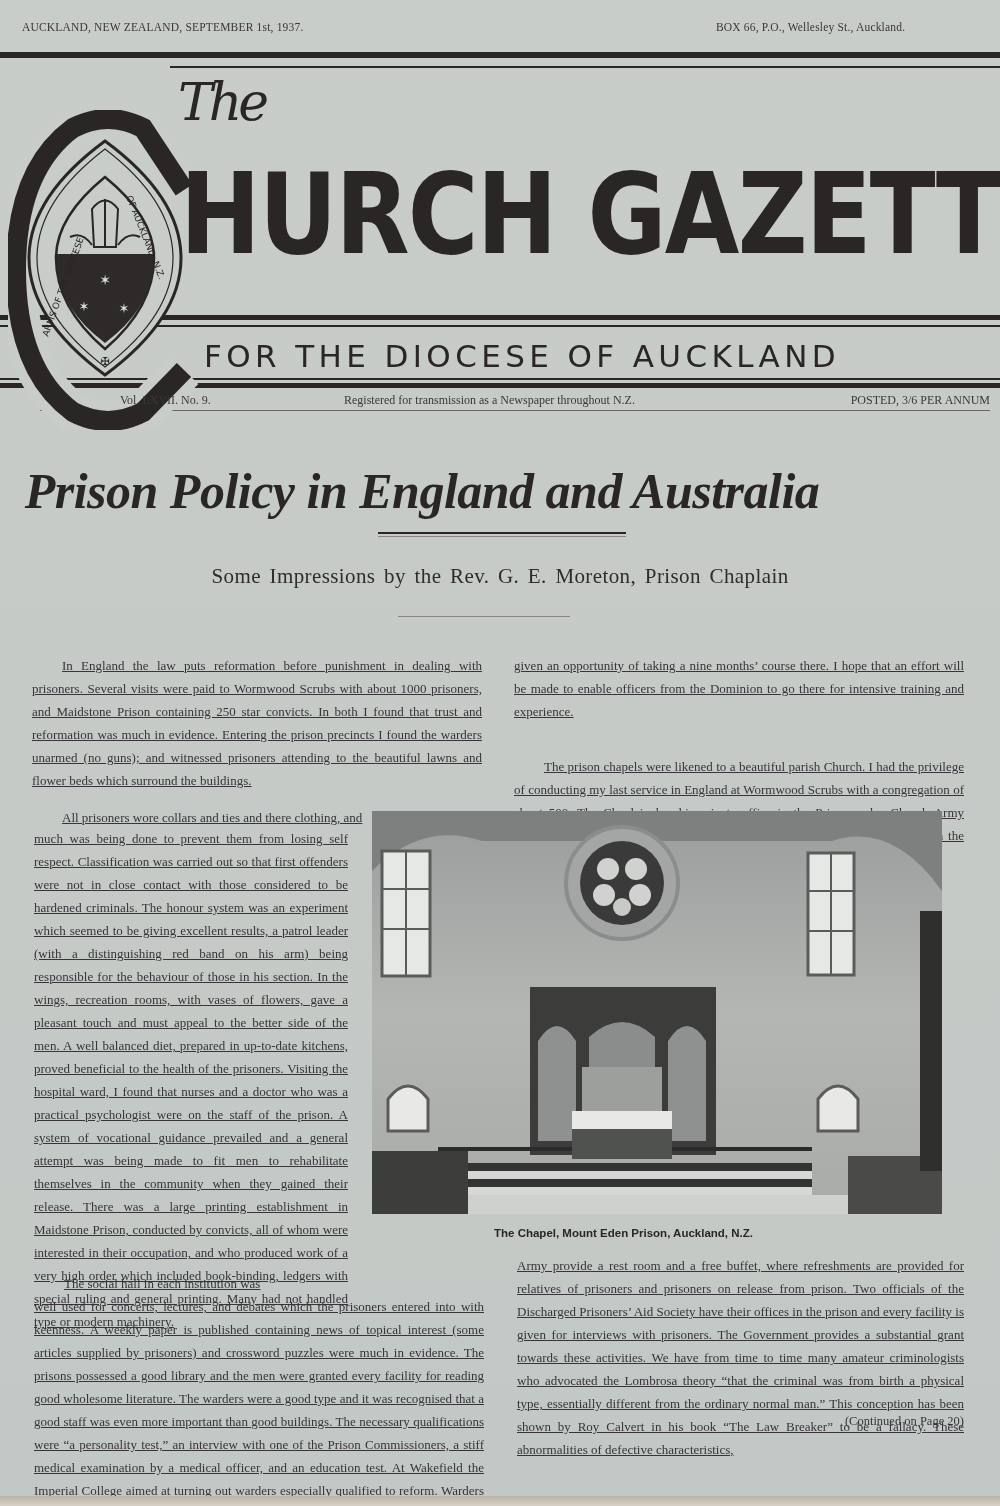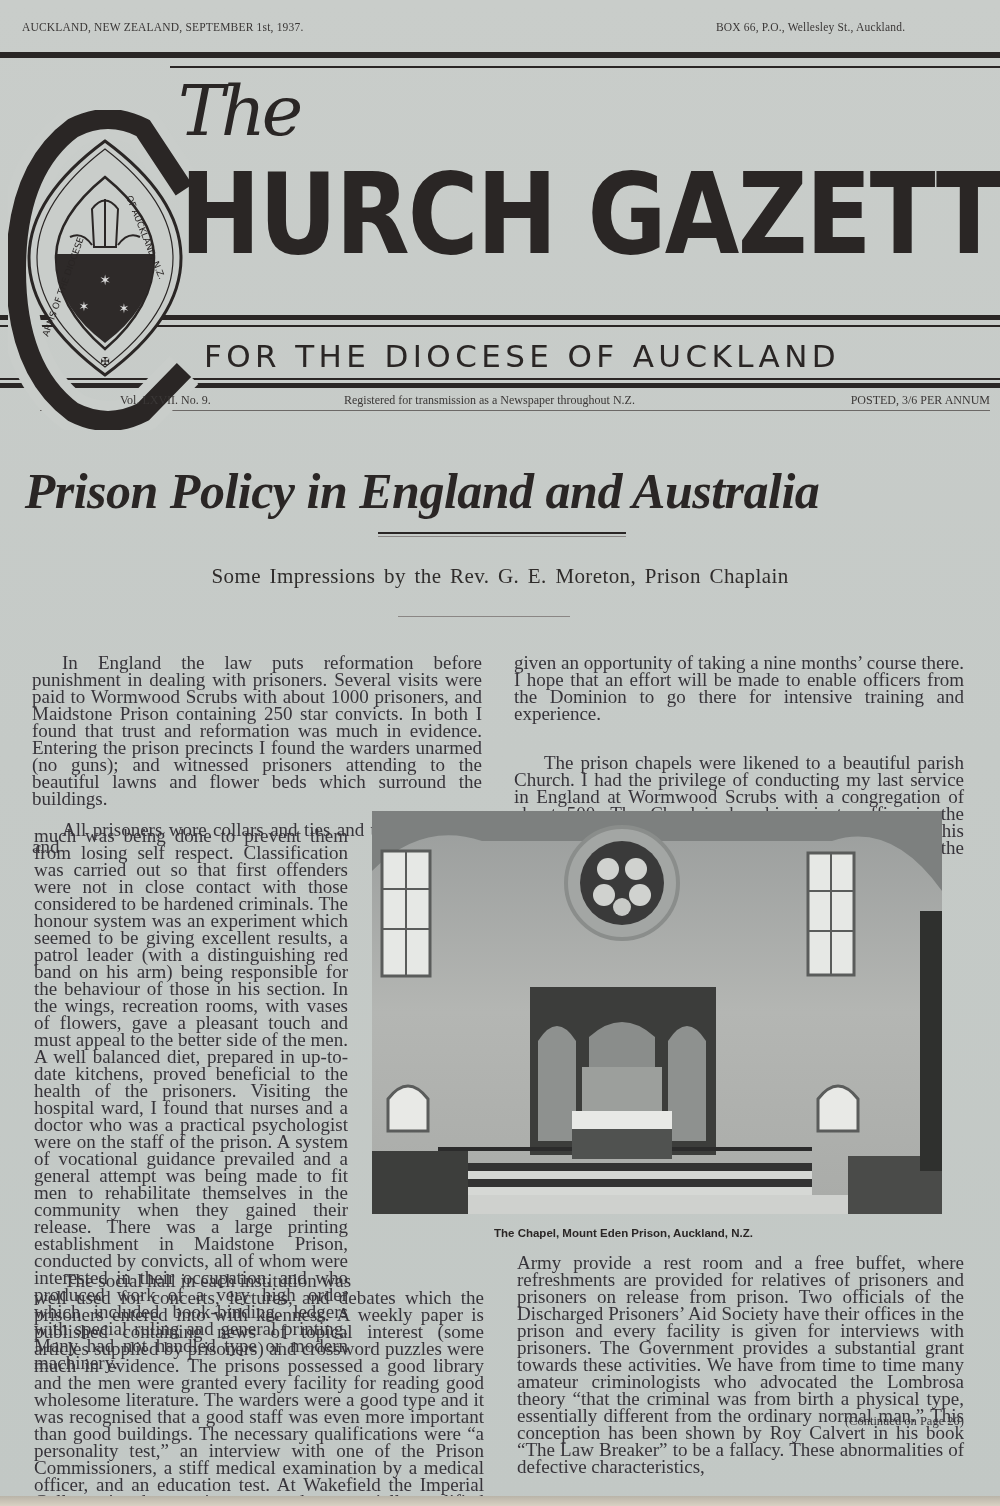--- a/index.html
+++ b/index.html
@@ -25,21 +25,21 @@
     font-size: 12.5px; letter-spacing: 0.2px; color: #3a3736;
     transform: scaleX(0.92); transform-origin: left;
     width: 1040px;
   }
   .dateline span { white-space: nowrap; }
   
   .rule { position: absolute; background: #2a2625; }
   .mast-the {
     position: absolute; left: 178px; top: 76px;
     font-family: "DejaVu Serif", serif; font-style: italic;
-    font-size: 70px; line-height: 1; color: #2a2625;
+    font-size: 52px; line-height: 1; color: #2a2625;
     letter-spacing: -4px;
   }
   .mast-church {
     position: absolute; left: 180px; top: 158px;
     font-family: "DejaVu Sans", sans-serif; font-weight: bold;
     font-size: 112px; line-height: 1; letter-spacing: -2px;
     color: #2a2625;
     transform: scaleX(0.86); transform-origin: left;
     white-space: nowrap;
   }
@@ -66,23 +66,24 @@
     position: absolute; top: 462px; left: 0; width: 844px; text-align: center;
     font-family: "Liberation Serif", serif; font-style: italic;
     font-size: 50px; color: #2a2625; letter-spacing: -0.5px;
   }
   .deck {
     position: absolute; top: 564px; left: 0; width: 1000px; text-align: center;
     font-size: 21px; color: #2f2c2b; letter-spacing: 0.4px; word-spacing: 3px;
   }
   
   .col {
-    position: absolute; font-size: 19px; line-height: 17px;
+    position: absolute; font-size: 13px; line-height: 23px;
     text-align: justify; color: #37343a;
     hyphens: manual;
+    text-decoration: underline;
   }
   .col p { text-indent: 30px; }
   .col p + p { margin-top: 32px; }
   .col p.noindent { text-indent: 0; }
   .photo-wrap {
     position: absolute; left: 372px; top: 811px; width: 570px; height: 403px;
     background: #8e918f; overflow: hidden;
   }
   .photo-caption {
     position: absolute; left: 494px; top: 1227px;

